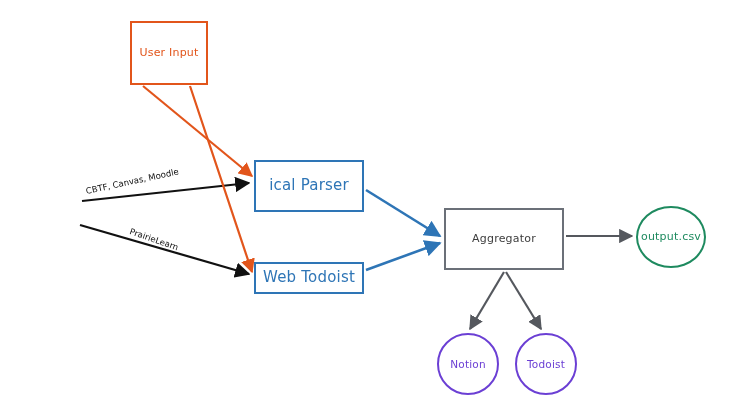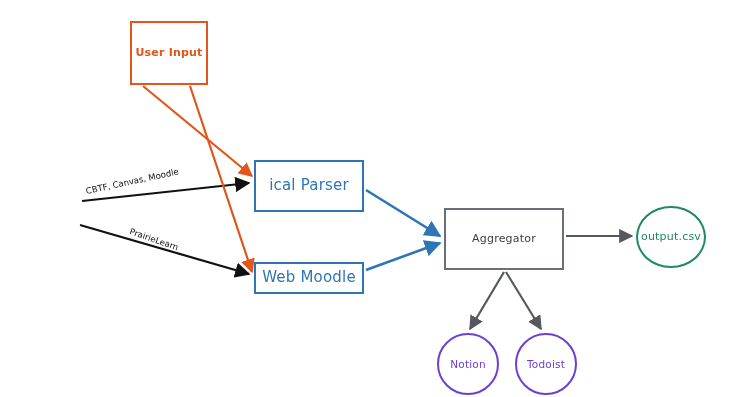--- a/index.html
+++ b/index.html
@@ -46,21 +46,21 @@
     border-style: solid;
   }
   
   .ellipse {
     border-style: solid;
     border-radius: 50%;
   }
   
   #node-user-input {
     left: 130px; top: 21px; width: 78px; height: 64px;
-    border-width: 2.5px; border-color: #E2551B; font-weight: bold;
+    border-width: 2.5px; border-color: #E2551B;
   }
   #node-user-input .node-label { color: #E2551B; font-size: 11px; }
 
   #node-ical-parser {
     left: 254px; top: 160px; width: 110px; height: 52px;
     border-width: 2.5px; border-color: #2E75B6;
   }
   #node-ical-parser .node-label { color: #2E75B6; font-size: 15px; }
 
   #node-web-scraper {
@@ -161,21 +161,21 @@
 
   <div class="node rect" id="node-user-input">
     <span class="node-label">User Input</span>
   </div>
 
   <div class="node rect" id="node-ical-parser">
     <span class="node-label">ical Parser</span>
   </div>
 
   <div class="node rect" id="node-web-scraper">
-    <span class="node-label">Web Moodle</span>
+    <span class="node-label">Web Todoist</span>
   </div>
 
   <div class="node rect" id="node-aggregator">
     <span class="node-label">Aggregator</span>
   </div>
 
   <div class="node ellipse" id="node-output-csv">
     <span class="node-label">output.csv</span>
   </div>
 

